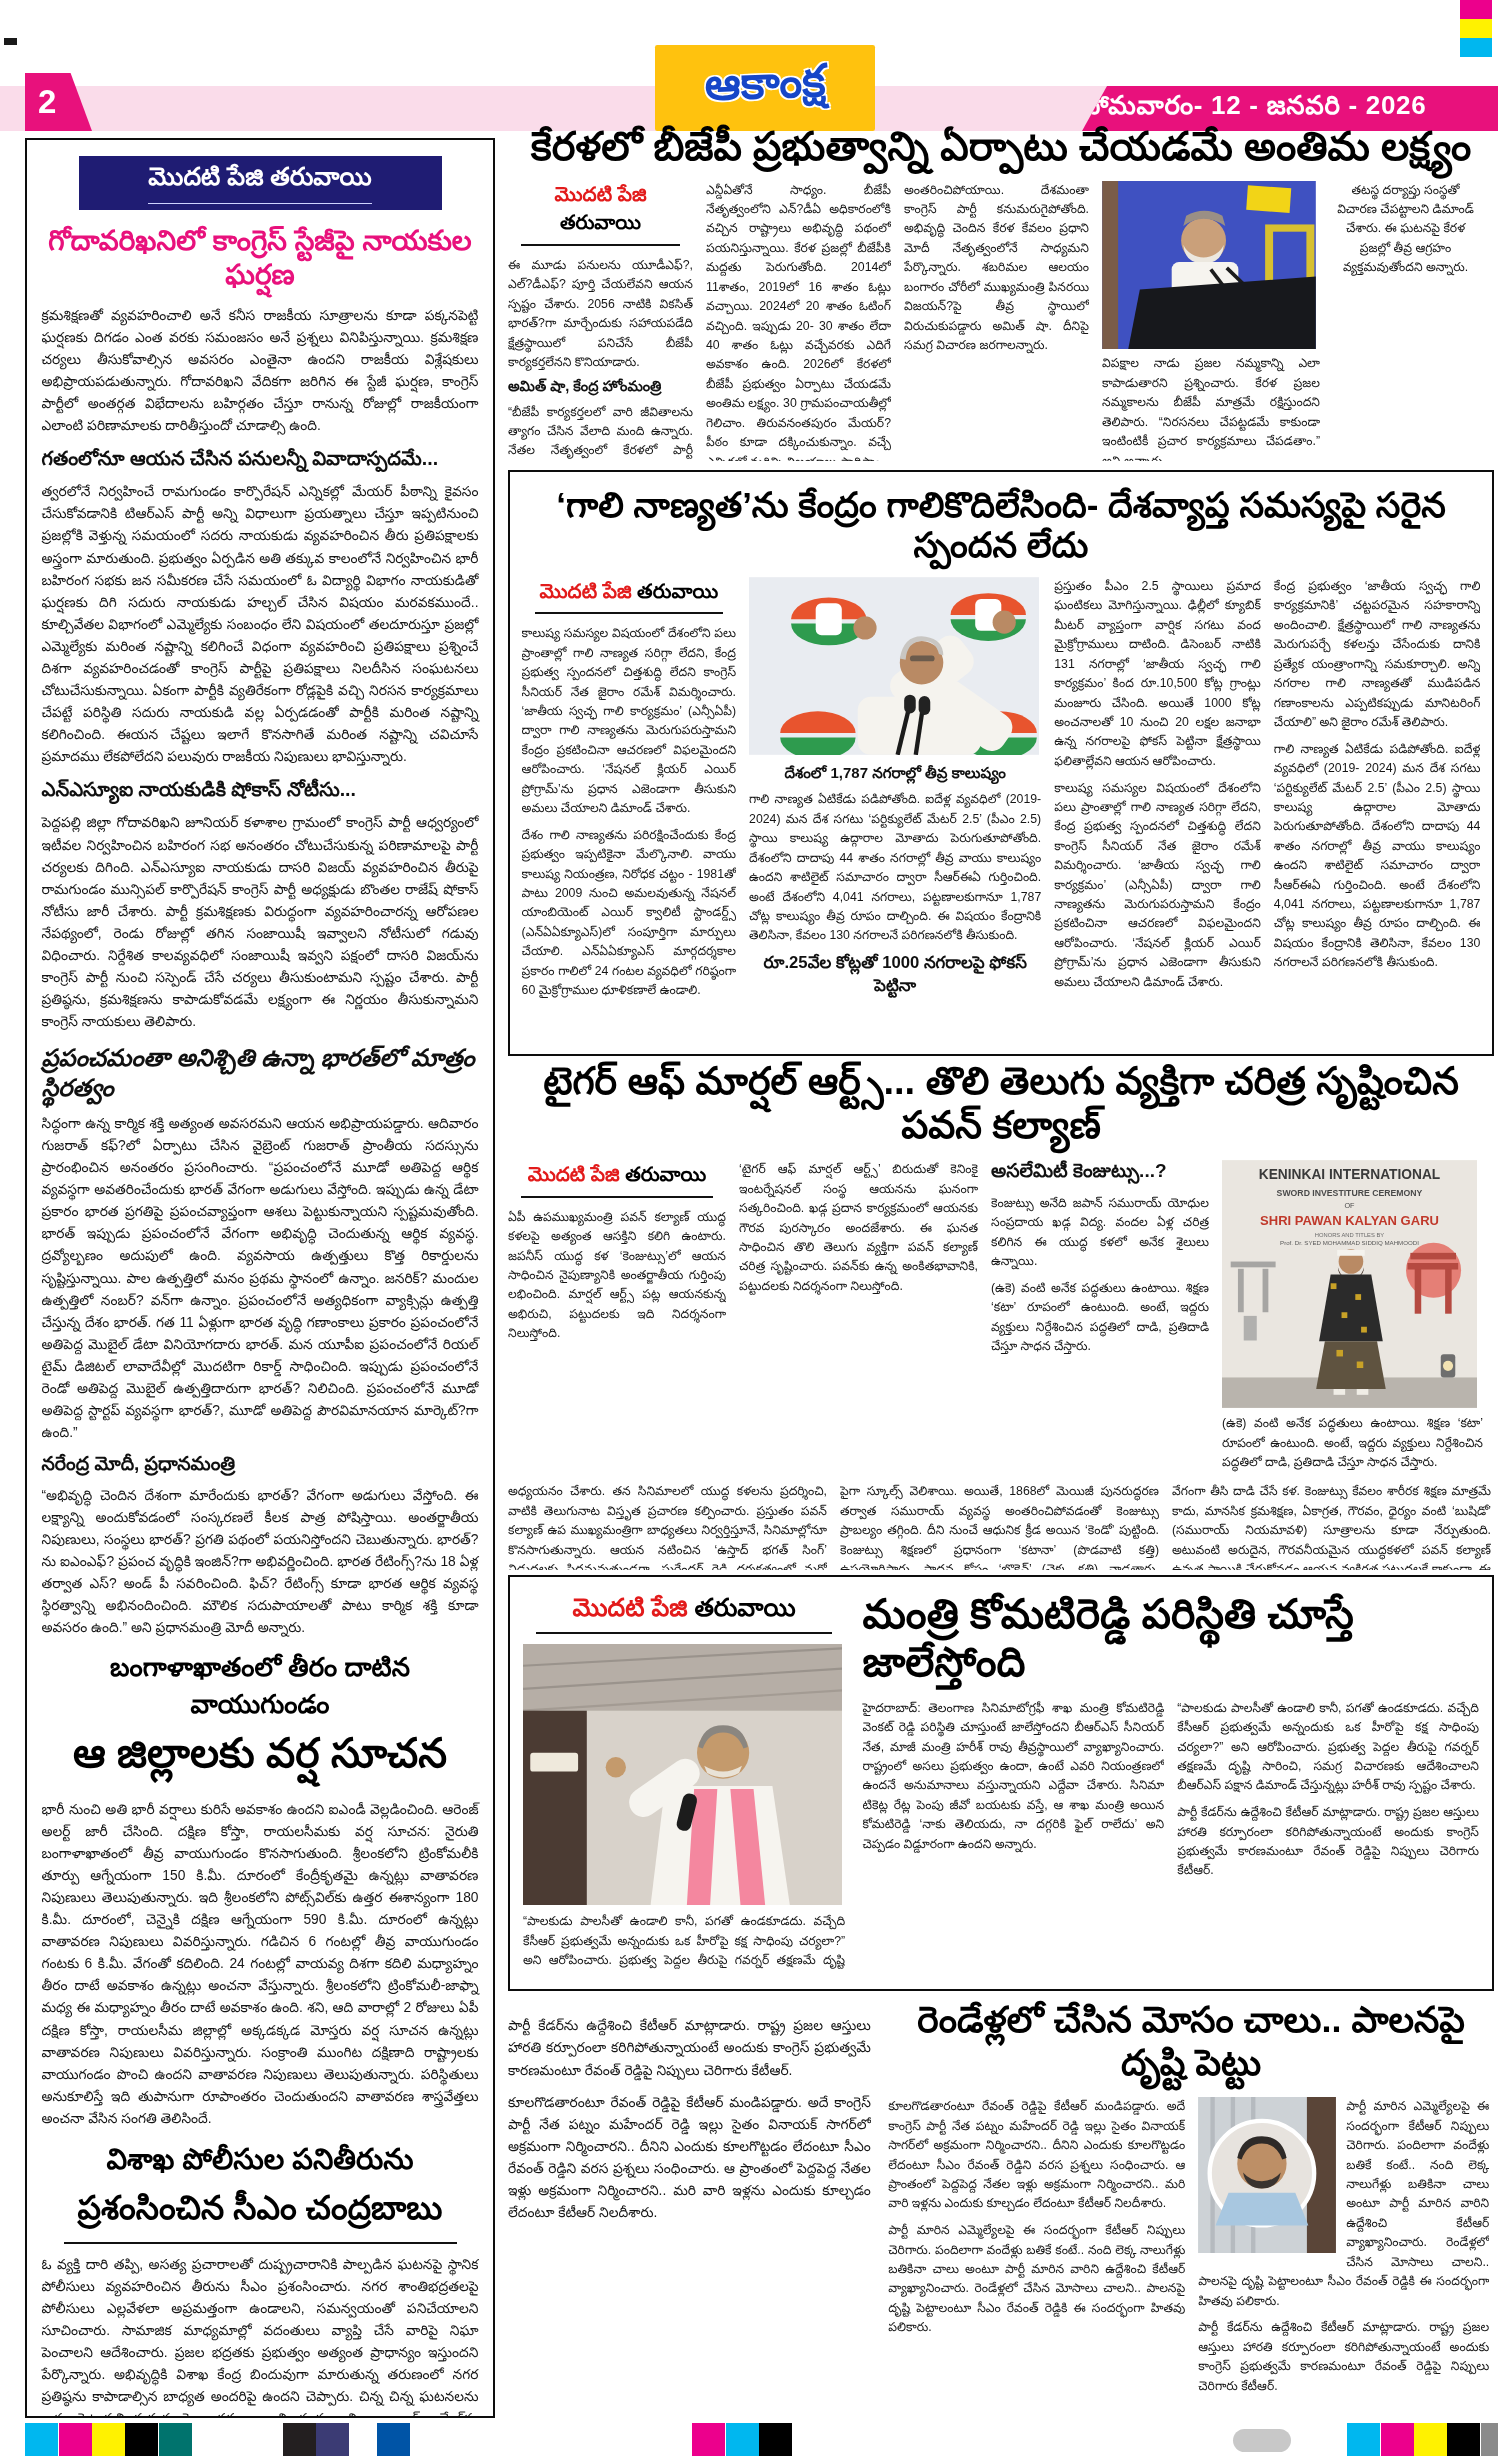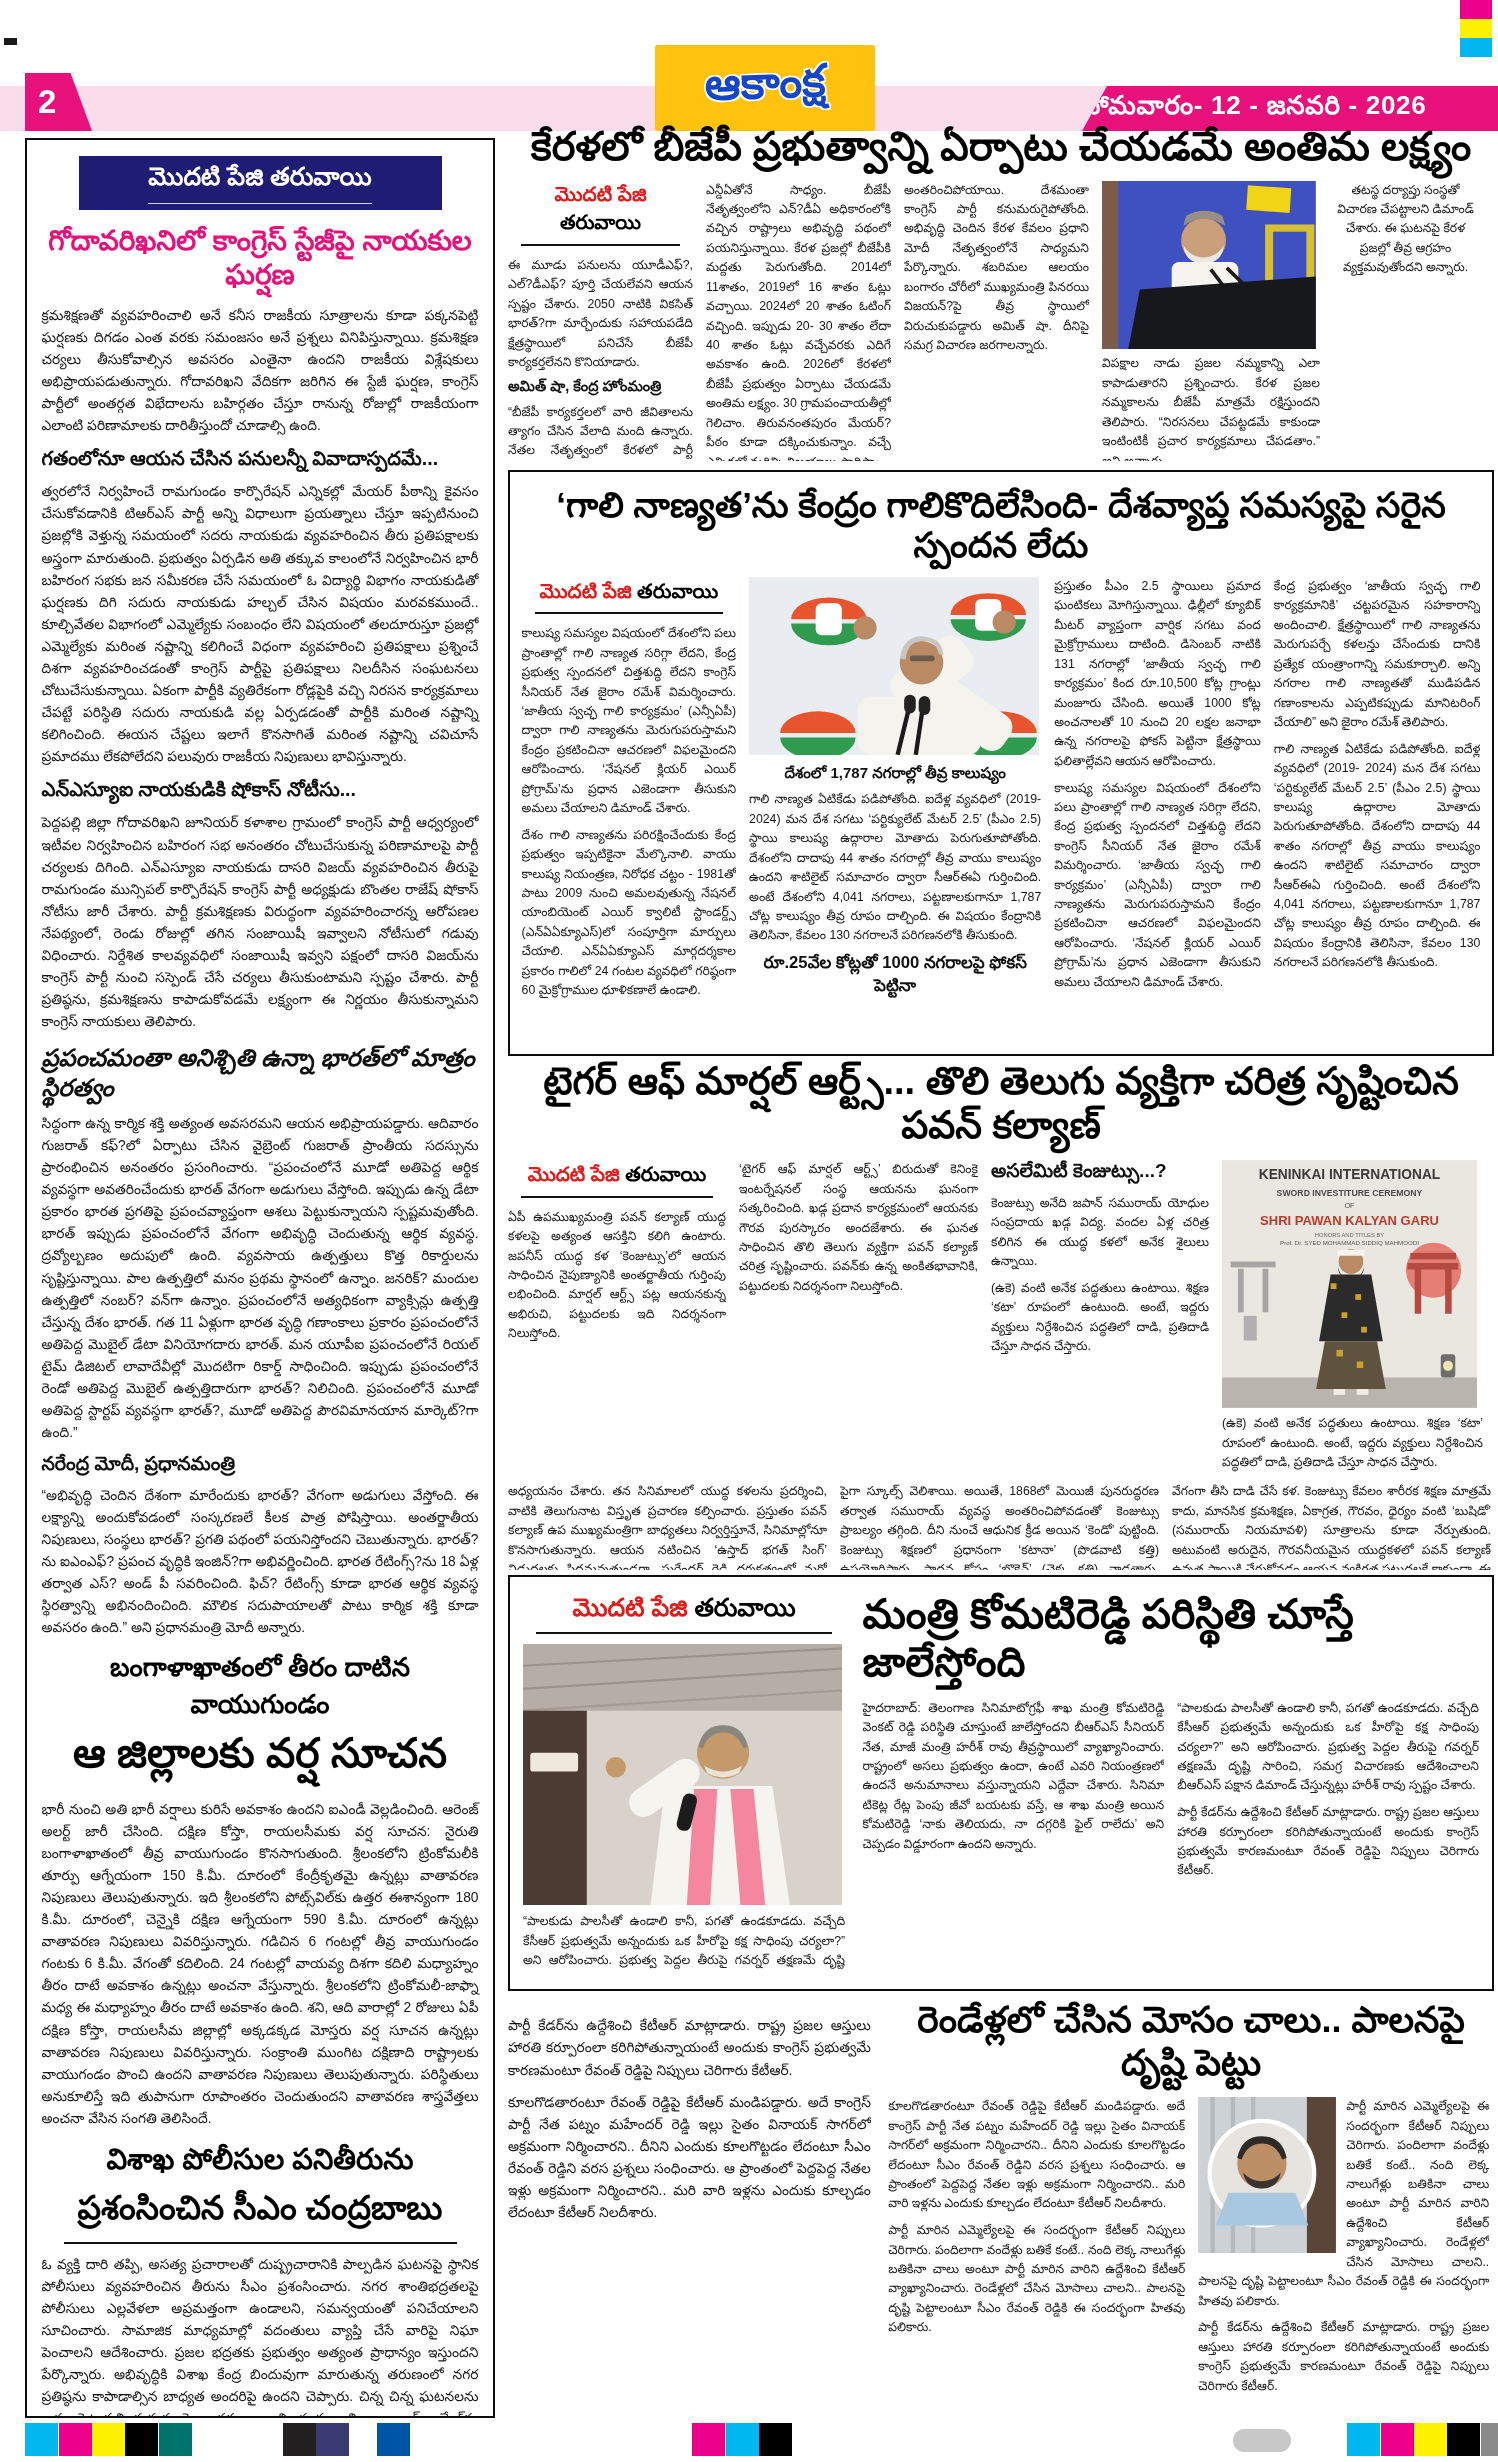--- a/index.html
+++ b/index.html
@@ -83,21 +83,21 @@
   </section>
 
   <section class="abs clip" style="left:508px;top:123px;width:986px;height:344px;">
     <h1 style="font-size:40px;font-weight:bold;text-align:center;margin:0 0 11.6px 0;line-height:1.15;color:#000;">కేరళలో బీజేపీ ప్రభుత్వాన్ని ఏర్పాటు చేయడమే అంతిమ లక్ష్యం</h1>
     <div class="cols">
       <div class="clip" style="width:185px;height:280px;">
         <div class="cont" style="font-size:20px;">
           <span class="red">మొదటి పేజి</span>
           <span>తరువాయి</span>
         </div>
-        <p class="bt" style="margin:0 0 5.8px 0;">ఈ మూడు పనులను యూడీఎఫ్?, ఎల్?డీఎఫ్? పూర్తి చేయలేవని ఆయన స్పష్టం చేశారు. 2050 నాటికి వికసిత్ భారత్?గా మార్చేందుకు సహాయపడేది క్షేత్రస్థాయిలో పనిచేసే బీజేపీ కార్యకర్తలేనని కొనియాడారు.</p>
+        <p class="bt" style="margin:0 0 5.8px 0;">ఈ మూడు పనులను యూడీఎఫ్?, ఎల్?డీఎఫ్? పూర్తి చేయలేవని ఆయన స్పష్టం చేశారు. 2056 నాటికి వికసిత్ భారత్?గా మార్చేందుకు సహాయపడేది క్షేత్రస్థాయిలో పనిచేసే బీజేపీ కార్యకర్తలేనని కొనియాడారు.</p>
         <p class="subhead" style="font-size:14.5px;margin:4.4px 0;">అమిత్ షా, కేంద్ర హోంమంత్రి</p>
         <p class="bt" style="margin:0;">“బీజేపీ కార్యకర్తలలో వారి జీవితాలను త్యాగం చేసిన వేలాది మంది ఉన్నారు. నేతల నేతృత్వంలో కేరళలో పార్టీ బలపడుతోంది. ప్రజాస్వామ్యంలో కార్యకర్తల పాత్ర ఎంతో కీలకం. ప్రజల ఆశీర్వాదంతో విజయం సాధిస్తాం” అని అన్నారు.</p>
       </div>
       <div class="clip" style="width:185px;height:280px;">
         <p class="bt" style="margin:0;">ఎన్డీఏతోనే సాధ్యం. బీజేపీ నేతృత్వంలోని ఎన్?డీఏ అధికారంలోకి వచ్చిన రాష్ట్రాలు అభివృద్ధి పథంలో పయనిస్తున్నాయి. కేరళ ప్రజల్లో బీజేపీకి మద్దతు పెరుగుతోంది. 2014లో 11శాతం, 2019లో 16 శాతం ఓట్లు వచ్చాయి. 2024లో 20 శాతం ఓటింగ్ వచ్చింది. ఇప్పుడు 20- 30 శాతం లేదా 40 శాతం ఓట్లు వచ్చేవరకు ఎదిగే అవకాశం ఉంది. 2026లో కేరళలో బీజేపీ ప్రభుత్వం ఏర్పాటు చేయడమే అంతిమ లక్ష్యం. 30 గ్రామపంచాయతీల్లో గెలిచాం. తిరువనంతపురం మేయర్? పీఠం కూడా దక్కించుకున్నాం. వచ్చే ఎన్నికల్లో మరిన్ని విజయాలు సాధిస్తాం.</p>
       </div>
       <div class="clip" style="width:185px;height:280px;">
         <p class="bt" style="margin:0;">అంతరించిపోయాయి. దేశమంతా కాంగ్రెస్ పార్టీ కనుమరుగైపోతోంది. అభివృద్ధి చెందిన కేరళ కేవలం ప్రధాని మోదీ నేతృత్వంలోనే సాధ్యమని పేర్కొన్నారు. శబరిమల ఆలయం బంగారం చోరీలో ముఖ్యమంత్రి పినరయి విజయన్?పై తీవ్ర స్థాయిలో విరుచుకుపడ్డారు అమిత్ షా. దీనిపై సమగ్ర విచారణ జరగాలన్నారు.</p>
       </div>
       <div class="clip" style="width:218px;height:280px;">

